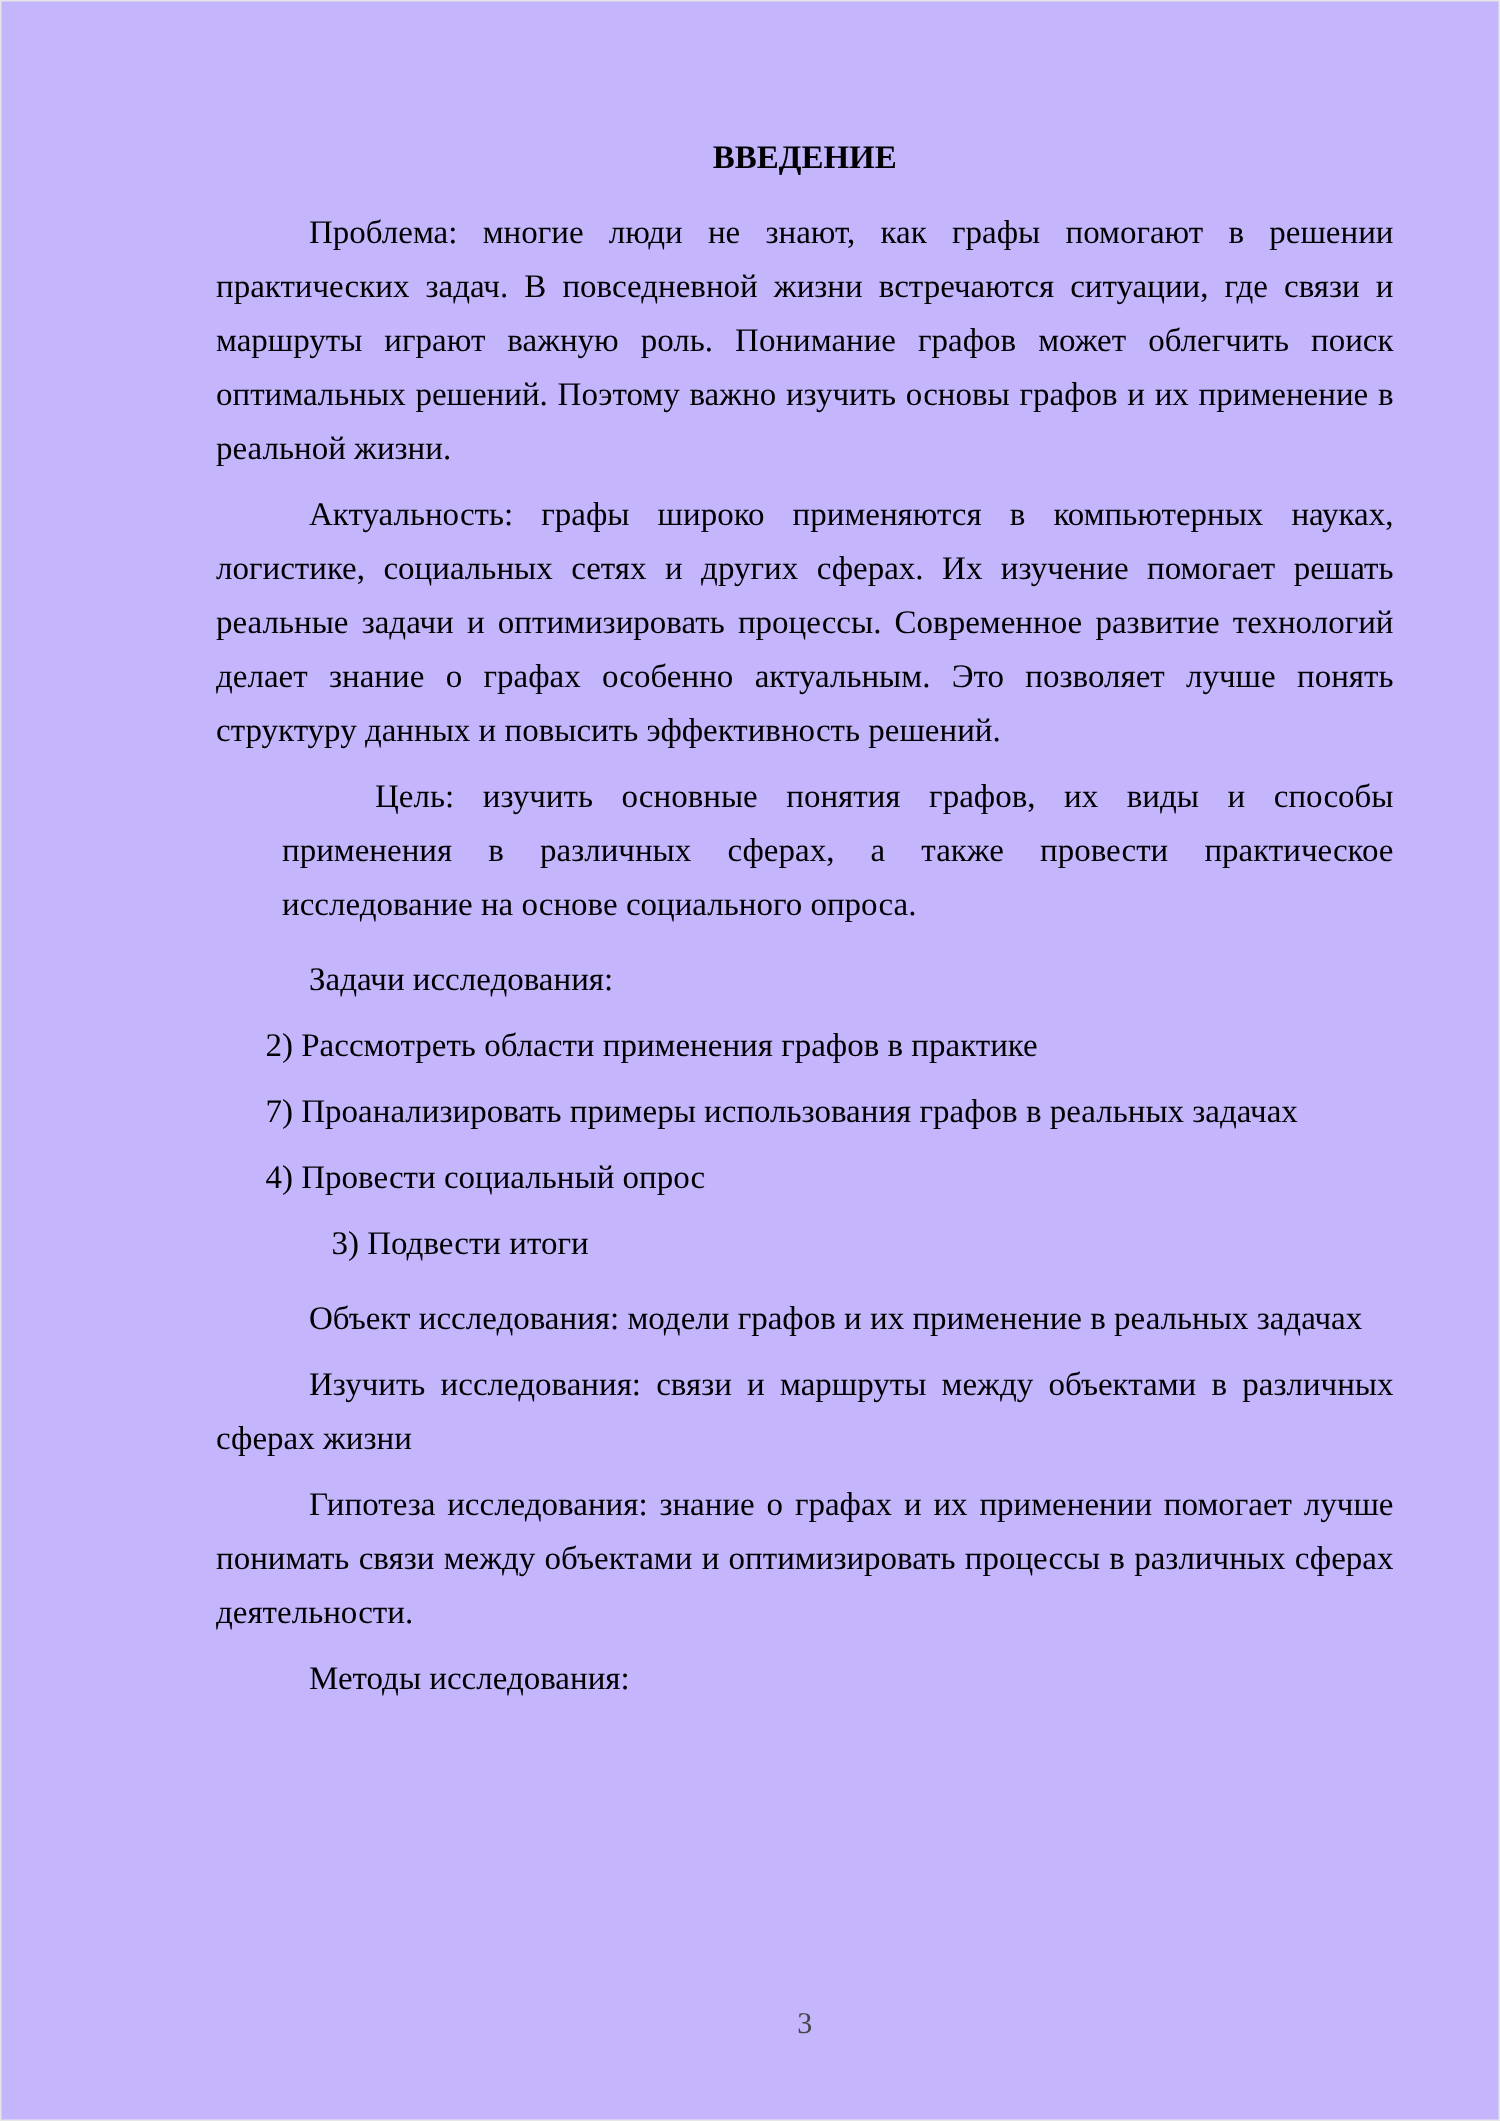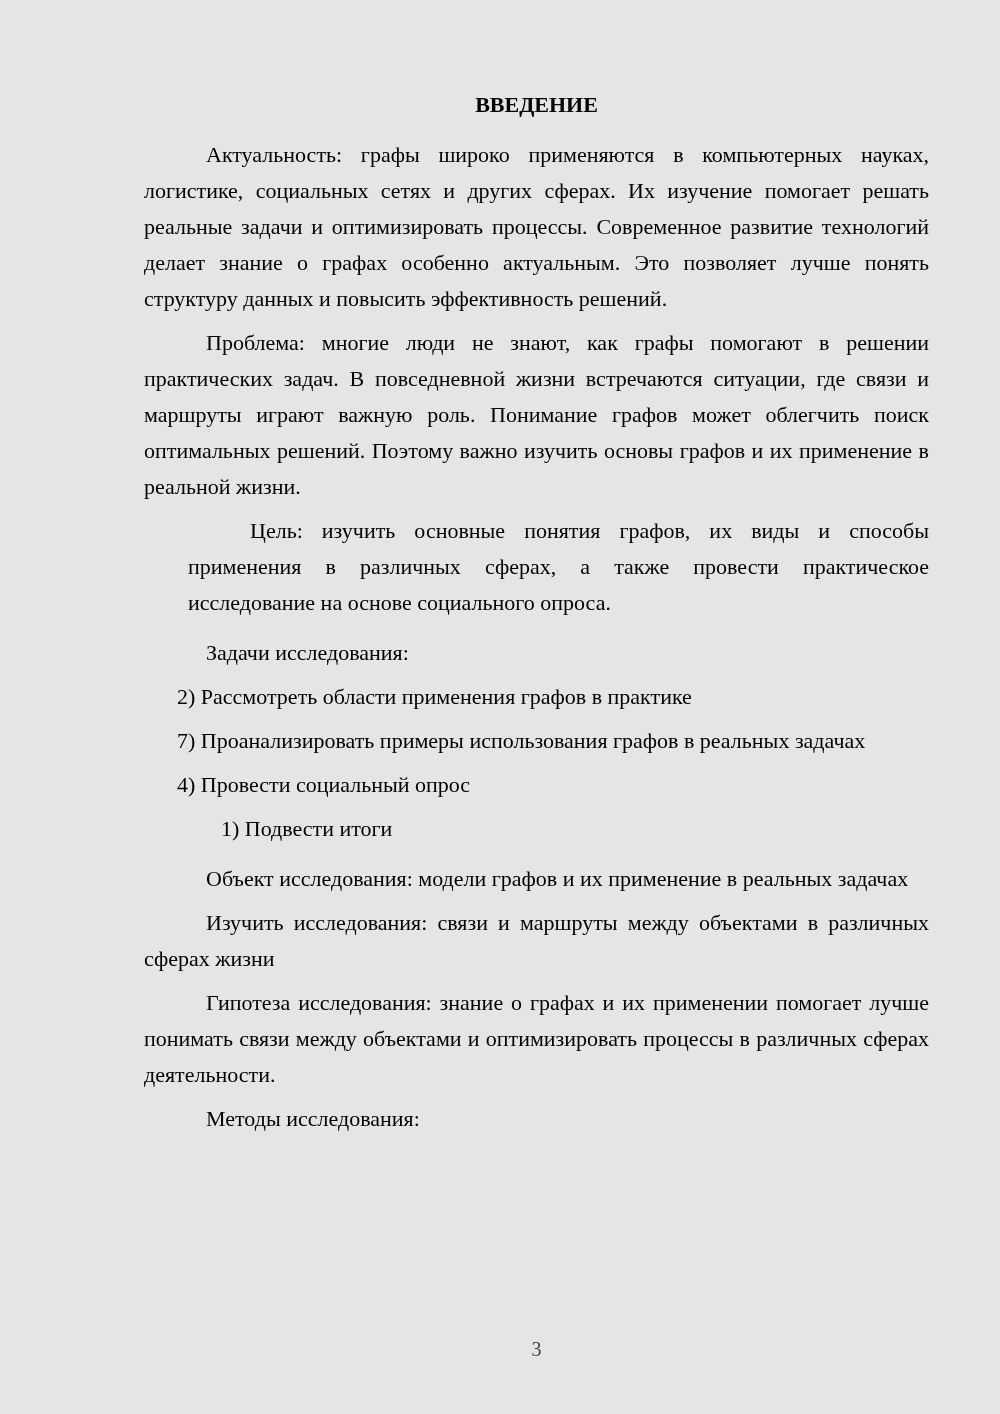--- a/index.html
+++ b/index.html
@@ -5,21 +5,21 @@
   html, body {
     margin: 0;
     padding: 0;
     background: #ffffff;
   }
   .page {
     position: relative;
     width: 1000px;
     height: 1414px;
     box-sizing: border-box;
-    background: #e5e5e5;
+    background: #c4b5fd;
     border: 1px solid #e6e6e6;
     padding: 86px 70px 0 143px;
     font-family: "Liberation Serif", "DejaVu Serif", serif;
     color: #000000;
   }
   .doc-title {
     margin: 0 0 14px 0;
     font-size: 22px;
     line-height: 36px;
     font-weight: bold;
@@ -51,36 +51,36 @@
     color: #444444;
   }
 </style>
 </head>
 <body>
 
 <div class="page">
 
   <h1 class="doc-title">ВВЕДЕНИЕ</h1>
 
+  <p class="para indent">Проблема: многие люди не знают, как графы помогают в решении практических задач. В повседневной жизни встречаются ситуации, где связи и маршруты играют важную роль. Понимание графов может облегчить поиск оптимальных решений. Поэтому важно изучить основы графов и их применение в реальной жизни.</p>
+
   <p class="para indent">Актуальность: графы широко применяются в компьютерных науках, логистике, социальных сетях и других сферах. Их изучение помогает решать реальные задачи и оптимизировать процессы. Современное развитие технологий делает знание о графах особенно актуальным. Это позволяет лучше понять структуру данных и повысить эффективность решений.</p>
-
-  <p class="para indent">Проблема: многие люди не знают, как графы помогают в решении практических задач. В повседневной жизни встречаются ситуации, где связи и маршруты играют важную роль. Понимание графов может облегчить поиск оптимальных решений. Поэтому важно изучить основы графов и их применение в реальной жизни.</p>
 
   <p class="para indent goal-block">Цель: изучить основные понятия графов, их виды и способы применения в различных сферах, а также провести практическое исследование на основе социального опроса.</p>
 
   <p class="para indent">Задачи исследования:</p>
 
 
   <p class="para task">2) Рассмотреть области применения графов в практике</p>
 
   <p class="para task">7) Проанализировать примеры использования графов в реальных задачах</p>
 
   <p class="para task">4) Провести социальный опрос</p>
 
-  <p class="para task goal-block">1) Подвести итоги</p>
+  <p class="para task goal-block">3) Подвести итоги</p>
 
   <p class="para indent">Объект исследования: модели графов и их применение в реальных задачах</p>
 
   <p class="para indent">Изучить исследования: связи и маршруты между объектами в различных сферах жизни</p>
 
   <p class="para indent">Гипотеза исследования: знание о графах и их применении помогает лучше понимать связи между объектами и оптимизировать процессы в различных сферах деятельности.</p>
 
   <p class="para indent">Методы исследования:</p>
 
   <div class="page-number">3</div>

